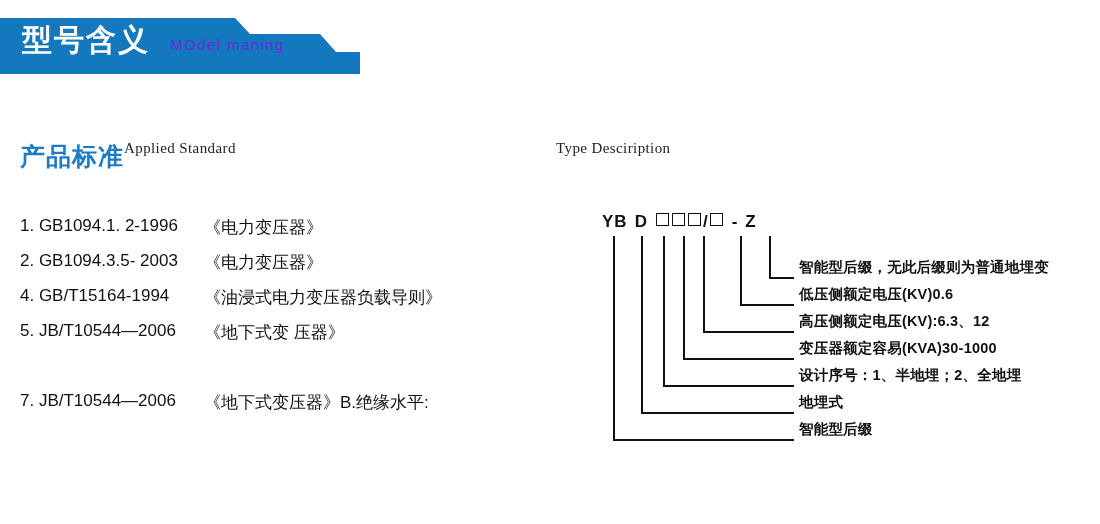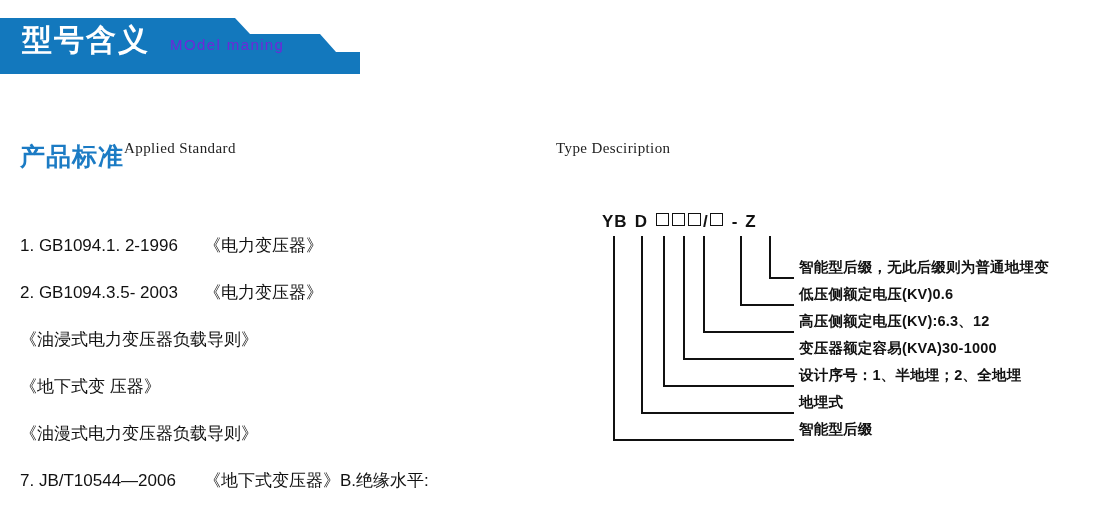--- a/index.html
+++ b/index.html
@@ -83,26 +83,25 @@
 
   
   .std-list {
     position: absolute;
     left: 20px;
     top: 216px;
     width: 530px;
   }
   .std-row {
     display: flex;
-    align-items: center;
+    align-items: flex-start;
     height: 35px;
     font-size: 17px;
     color: #111111;
     white-space: nowrap;
-    margin-top: 12px;
   }
   .std-code {
     width: 184px;
     flex: 0 0 184px;
   }
   .std-name { flex: 1 1 auto; }
   .std-row.cont .std-code { visibility: hidden; }
 
   
   .type-diagram {
@@ -182,27 +181,28 @@
 <div class="std-list" id="standards-list">
     <div class="std-row">
       <span class="std-code">1. GB1094.1. 2-1996</span>
       <span class="std-name">《电力变压器》</span>
     </div>
     <div class="std-row">
       <span class="std-code">2. GB1094.3.5- 2003</span>
       <span class="std-name">《电力变压器》</span>
     </div>
     <div class="std-row">
+      <span class="std-code">4. GB/T15164-1994</span>
       <span class="std-name">《油浸式电力变压器负载导则》</span>
     </div>
     <div class="std-row">
+      <span class="std-code">5. JB/T10544—2006</span>
       <span class="std-name">《地下式变 压器》</span>
     </div>
     <div class="std-row">
-      <span class="std-name">《油漫式电力变压器负载导则》</span>
     </div>
     <div class="std-row">
       <span class="std-code">7. JB/T10544—2006</span>
       <span class="std-name">《地下式变压器》B.绝缘水平:</span>
     </div>
   </div>
 
 <div class="type-diagram">
 
   <div class="type-code">

